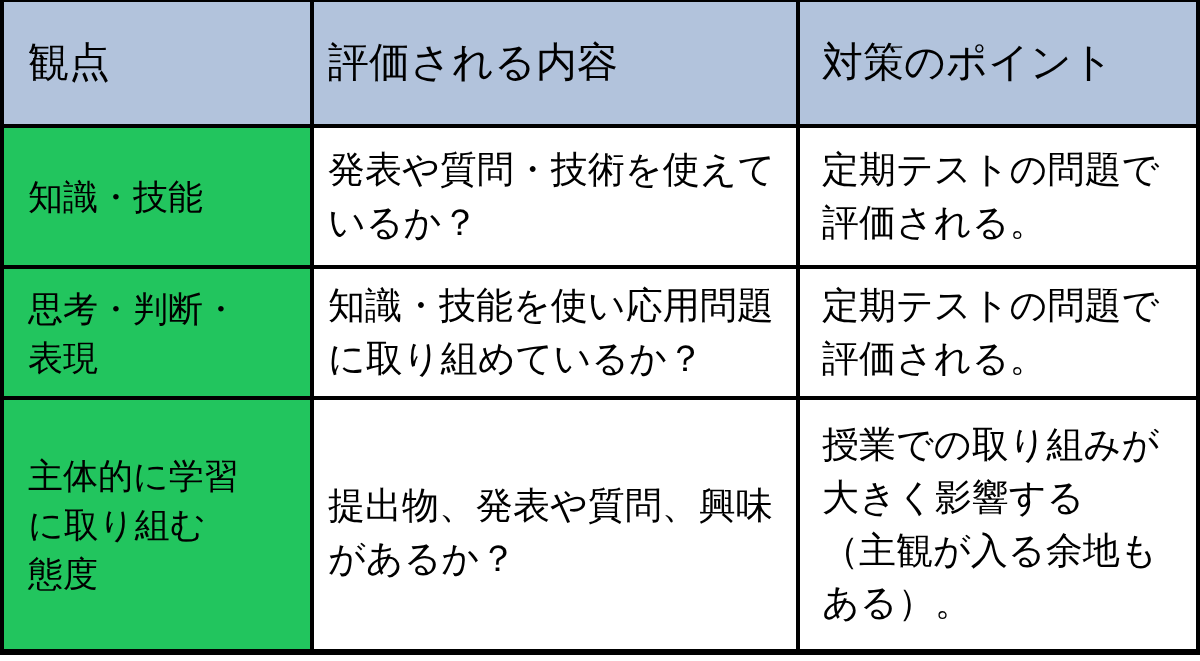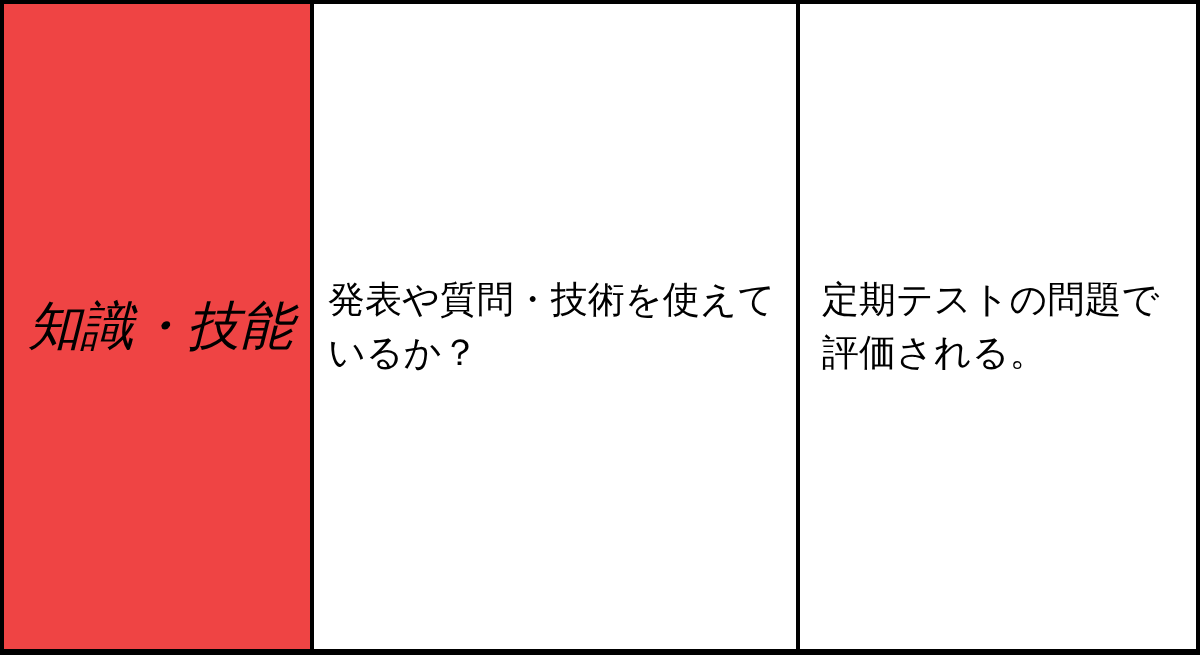--- a/index.html
+++ b/index.html
@@ -38,25 +38,24 @@
   
   table.eval-table tr:last-child td,
   table.eval-table tr:last-child th { border-bottom: 6px solid #000000; }
 
   th.col-head {
     background: #b2c3dc;
     font-size: 41px;
     line-height: 1.25;
   }
   td.viewpoint, th.viewpoint {
-    background: #ef4444;
-    font-size: 53px;
+    background: #22c55e;
+    font-size: 35px;
     line-height: 1.4;
     padding: 6px 8px 6px 24px;
-    font-style: italic;
   }
   th.col-head.c1 { padding: 6px 8px 6px 24px; }
   th.col-head.c2 { padding: 6px 8px 6px 14px; }
   th.col-head.c3 { padding: 6px 8px 6px 22px; }
 
   td.body-cell {
     background: #ffffff;
     font-size: 37px;
     line-height: 1.42;
   }
@@ -68,20 +67,41 @@
 <body>
 
 <div class="canvas">
   <table class="eval-table">
     <colgroup>
       <col style="width:310px">
       <col style="width:486px">
       <col style="width:400px">
     </colgroup>
     <tbody>
+      <tr style="height:125px">
+        <th class="col-head c1">観点</th>
+        <th class="col-head c2">評価される内容</th>
+        <th class="col-head c3">対策のポイント</th>
+      </tr>
       <tr style="height:141px">
         <td class="viewpoint">知識・技能</td>
         <td class="body-cell content">発表や質問・技術を使えているか？</td>
         <td class="body-cell point">定期テストの問題で評価される。</td>
+      </tr>
+      <tr style="height:131px">
+        <td class="viewpoint">思考・判断・
+表現</td>
+        <td class="body-cell content">知識・技能を使い応用問題に取り組めているか？</td>
+        <td class="body-cell point">定期テストの問題で評価される。</td>
+      </tr>
+      <tr>
+        <td class="viewpoint">主体的に学習
+に取り組む
+態度</td>
+        <td class="body-cell content v-top">提出物、発表や質問、興味があるか？</td>
+        <td class="body-cell point">授業での取り組みが
+大きく影響する
+（主観が入る余地も
+ある）。</td>
       </tr>
     </tbody>
   </table>
 </div>
 
 </body></html>

